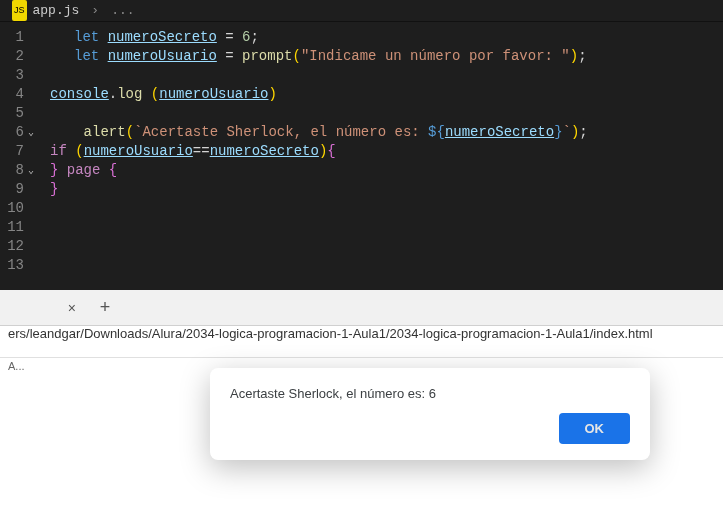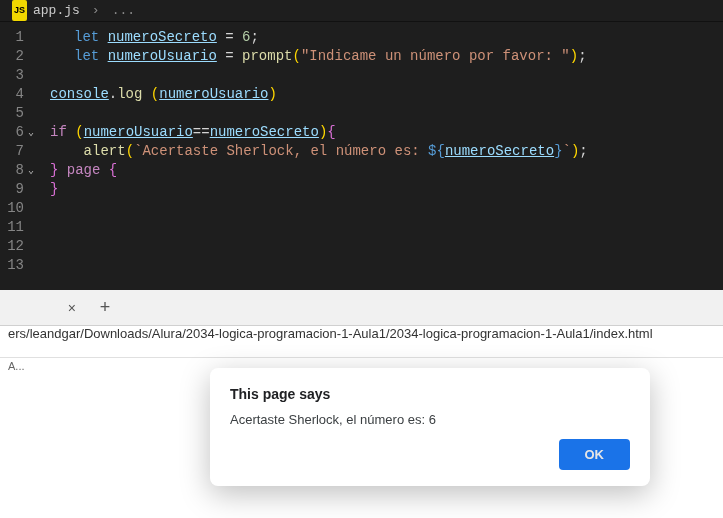--- a/index.html
+++ b/index.html
@@ -2,21 +2,21 @@
 <html><head>
 <meta charset="utf-8">
 <style>
   * { margin:0; padding:0; box-sizing:border-box; }
   html,body { width:723px; height:518px; overflow:hidden; font-family:"Segoe UI",Arial,sans-serif; background:#fff; }
 
   
   .editor { width:100%; height:290px; background:#1e1e1e; color:#d4d4d4; font-family:Consolas,"Courier New",monospace; font-size:14px; line-height:19px; position:relative; }
   .tabbar { height:22px; display:flex; align-items:center; background:#1e1e1e; color:#cccccc; font-size:13px; padding-left:4px; border-bottom:1px solid #111; }
   .tab { display:flex; align-items:center; gap:6px; padding:0 8px; height:100%; background:#1e1e1e; }
-  .js-icon { background:#f1d700; color:#000; font-weight:bold; font-size:9px; padding:1px 2px; border-radius:2px; font-family:Arial,sans-serif; }
+  .js-icon { background:#f1d700; color:#000; font-weight:normal; font-size:9px; padding:1px 2px; border-radius:2px; font-family:Arial,sans-serif; }
   .crumb-sep { color:#888; margin:0 6px; }
   .crumb-more { color:#888; }
 
   .code-area { display:flex; padding-top:6px; }
   .gutter { width:30px; text-align:right; color:#858585; padding-right:6px; user-select:none; position:relative; }
   .gutter .ln { height:19px; }
   .fold { position:absolute; right:-10px; color:#c5c5c5; font-size:10px; }
   .code { padding-left:20px; }
   .code .row { height:19px; white-space:pre; }
   .k-blue  { color:#569cd6;margin-left:24px; }
@@ -82,22 +82,22 @@
       <div class="ln">12</div>
       <div class="ln">13</div>
     </div>
 
     <div class="code">
       <div class="row"><span class="k-blue">let</span> <span class="k-lblue">numeroSecreto</span><span class="k-white"> = </span><span class="k-num">6</span><span class="k-white">;</span></div>
       <div class="row"><span class="k-blue">let</span> <span class="k-lblue">numeroUsuario</span><span class="k-white"> = </span><span class="k-fn">prompt</span><span class="k-paren">(</span><span class="k-str">"Indicame un número por favor: "</span><span class="k-paren">)</span><span class="k-white">;</span></div>
       <div class="row"></div>
       <div class="row"><span class="k-lblue">console</span><span class="k-white">.</span><span class="k-fn">log</span><span class="k-white"> </span><span class="k-paren">(</span><span class="k-lblue">numeroUsuario</span><span class="k-paren">)</span></div>
       <div class="row"></div>
+      <div class="row">    <span class="k-fn">alert</span><span class="k-paren">(</span><span class="k-str">`Acertaste Sherlock, el número es: </span><span class="k-tmpl">${</span><span class="k-lblue">numeroSecreto</span><span class="k-tmpl">}</span><span class="k-str">`</span><span class="k-paren">)</span><span class="k-white">;</span></div>
       <div class="row"><span class="k-purp">if</span><span class="k-white"> </span><span class="k-paren">(</span><span class="k-lblue">numeroUsuario</span><span class="k-white">==</span><span class="k-lblue">numeroSecreto</span><span class="k-paren">)</span><span class="k-brace">{</span></div>
-      <div class="row">    <span class="k-fn">alert</span><span class="k-paren">(</span><span class="k-str">`Acertaste Sherlock, el número es: </span><span class="k-tmpl">${</span><span class="k-lblue">numeroSecreto</span><span class="k-tmpl">}</span><span class="k-str">`</span><span class="k-paren">)</span><span class="k-white">;</span></div>
       <div class="row"><span class="k-brace">}</span><span class="k-white"> </span><span class="k-purp">page</span><span class="k-white"> </span><span class="k-brace">{</span></div>
       <div class="row"><span class="k-brace">}</span></div>
       <div class="row"></div>
       <div class="row"></div>
       <div class="row"></div>
     </div>
   </div>
 </div>
 
 <div class="browser">
@@ -109,19 +109,18 @@
       <span>+</span>
     </div>
   </div>
 
   <div class="addr">
     <span>ers/leandgar/Downloads/Alura/2034-logica-programacion-1-Aula1/2034-logica-programacion-1-Aula1/index.html</span>
   </div>
   <div class="subbar">A...</div>
 
   <div class="alert">
-    <div class="title">This page says</div>
     <div class="msg">Acertaste Sherlock, el número es: 6</div>
     <div class="btnrow">
       <button>OK</button>
     </div>
   </div>
 </div>
 
 </body></html>

